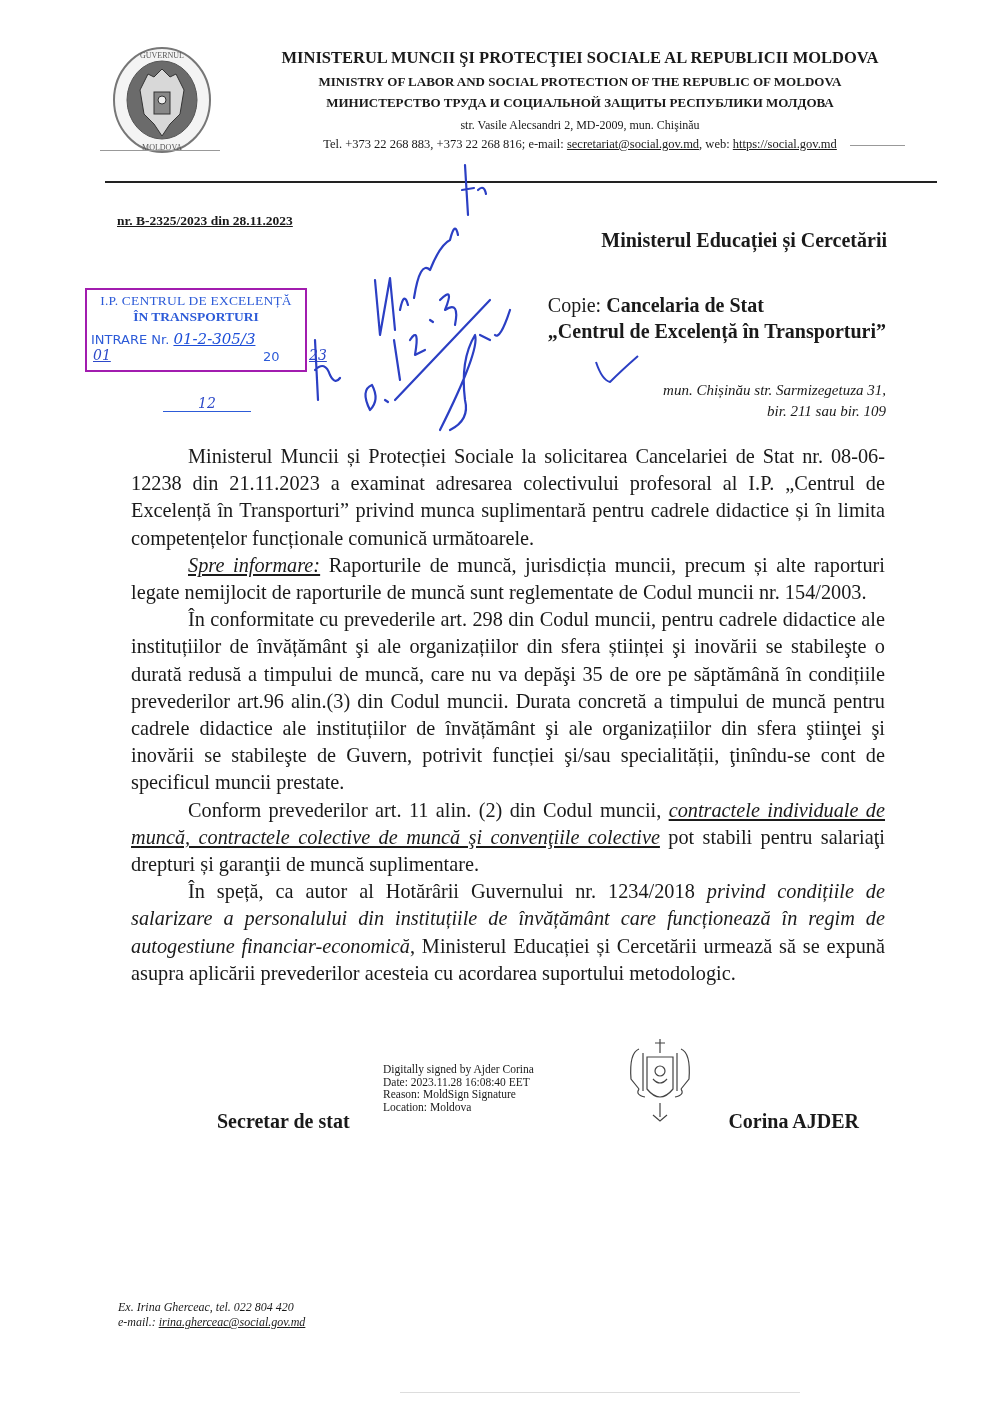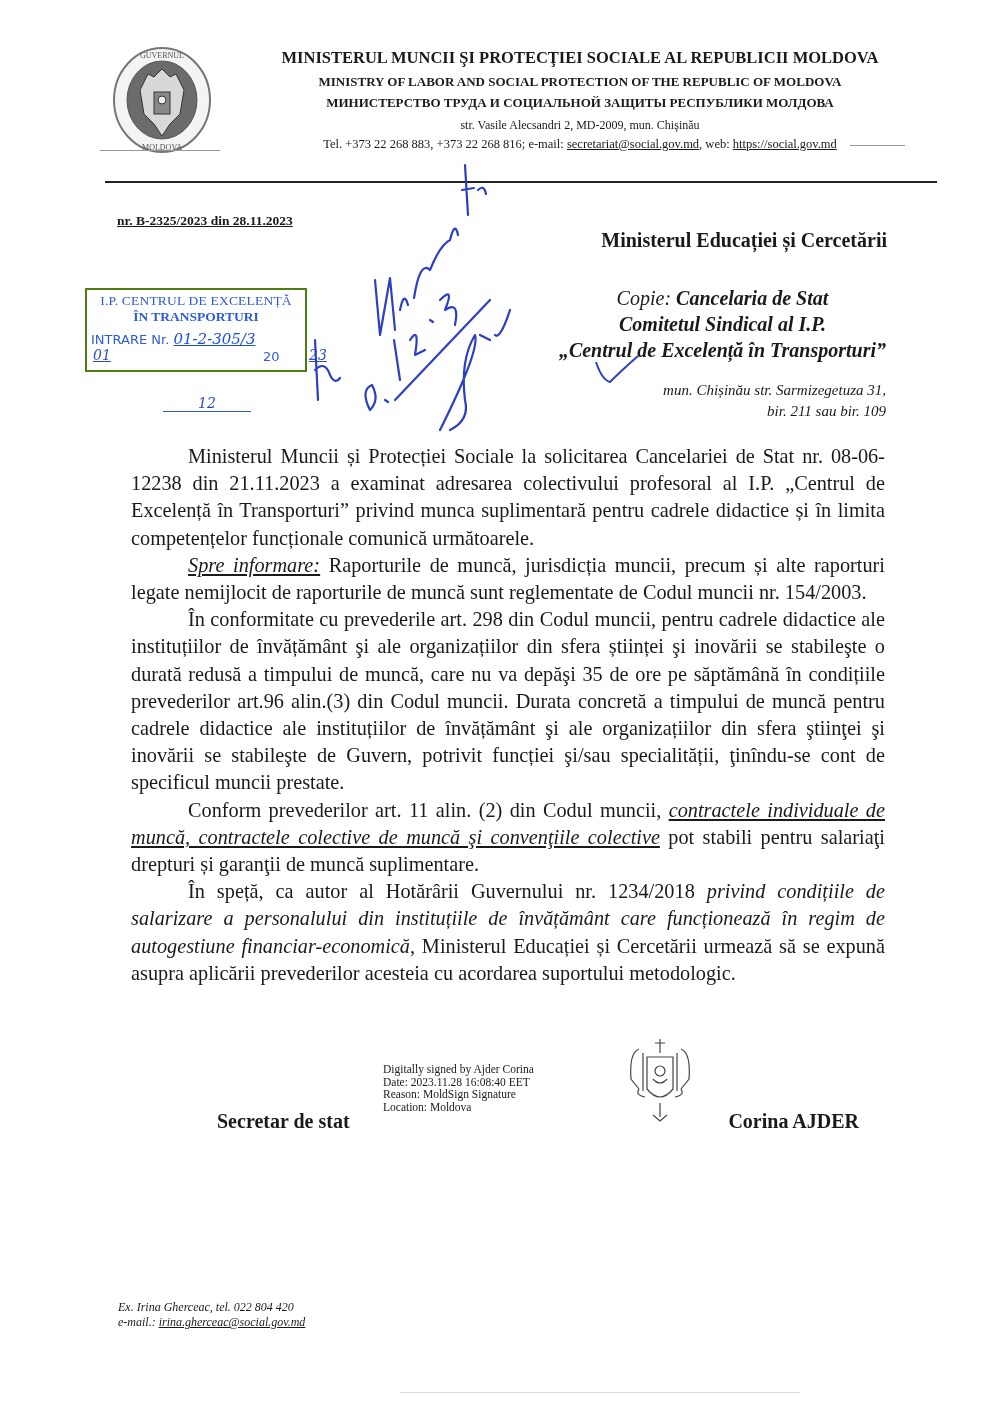--- a/index.html
+++ b/index.html
@@ -19,27 +19,27 @@
   .hdr5 a { color: #1a1a1a; text-decoration: underline; }
   .thin-rule-left { left: 100px; top: 150px; width: 120px; height: 1px; background: #999; }
   .thin-rule-right { left: 850px; top: 145px; width: 55px; height: 1px; background: #999; }
   .main-rule { left: 105px; top: 181px; width: 832px; height: 2px; background: #222; }
 
   
   .refnr { left: 117px; top: 213px; font-size: 13.5px; font-weight: bold; text-decoration: underline; }
 
   
   .addressee { right: 105px; top: 229px; font-size: 20px; font-weight: bold; text-align: right; }
-  .copy-block { right: 106px; top: 285px; text-align: center; font-style: italic; font-size: 20px; line-height: 26px; }
+  .copy-block { right: 106px; top: 292px; text-align: left; font-size: 20px; line-height: 26px; }
   .copy-block .copy-label { font-weight: normal; }
   .copy-block .bold { font-weight: bold; }
   .copy-addr { right: 106px; top: 367px; text-align: right; font-style: italic; font-size: 15px; line-height: 21px; margin-top: 13px; }
 
   
-  .stamp { left: 85px; top: 288px; width: 218px; height: 80px; border: 2px solid #4d7c0f;
+  .stamp { left: 85px; top: 288px; width: 218px; height: 80px; border: 2px solid #a21caf;
            color: #2d5bd8; font-family: "DejaVu Sans", sans-serif; }
   .stamp .l1 { position: absolute; top: 3px; left: 0; width: 100%; text-align: center;
                font-family: "Liberation Serif", serif; font-size: 13.5px; letter-spacing: 0.2px; }
   .stamp .l2 { position: absolute; top: 19px; left: 0; width: 100%; text-align: center;
                font-family: "Liberation Serif", serif; font-size: 13.5px; font-weight: bold; }
   .stamp .l3 { position: absolute; top: 40px; left: 4px; font-size: 13px; }
   .stamp .l3 .hand { font-family: "DejaVu Serif", serif; font-style: italic; font-size: 15px;
                      text-decoration: underline; color: #1d4ed8; }
   .stamp .l4 { position: absolute; top: 59px; left: 4px; width: 208px; font-size: 13px; }
   .stamp .l4 .hand { font-family: "DejaVu Serif", serif; font-style: italic; font-size: 14px; color: #2d49c9; }
@@ -119,21 +119,20 @@
     <path d="M85 120 L90 175 L100 118 L105 170 M110 150 Q114 130 118 145 M124 138 Q130 100 140 110 Q150 85 160 80 Q165 60 168 75"></path>
     <path d="M80 250 Q70 230 82 225 Q90 240 80 250 M95 240 L98 242 M110 220 L104 180 M120 180 Q130 165 125 195 L135 190 M140 160 L143 162 M150 140 Q165 125 155 150 Q170 140 165 165"></path>
     <path d="M105 240 L200 140 M150 270 Q190 190 185 175 Q170 200 175 240 Q180 260 160 270 M190 175 L200 180"></path>
     <path d="M220 150 Q210 180 205 175"></path>
   </svg>
 </div>
 
 <div class="abs addressee">Ministerul Educației și Cercetării</div>
 <div class="abs copy-block">
   <div><span class="copy-label">Copie: </span><span class="bold">Cancelaria de Stat</span></div>
-  <div class="bold">Comitetul Sindical al I.P.</div>
   <div class="bold">„Centrul de Excelență în Transporturi”</div>
 </div>
 <div class="abs copy-addr">
   <div>mun. Chișinău str. Sarmizegetuza 31,</div>
   <div>bir. 211 sau bir. 109</div>
 </div>
 <div class="abs" style="left:592px; top:352px;">
   <svg width="50" height="40" viewBox="0 0 50 40" fill="none" stroke="#2b3fc4" stroke-width="2">
       <path d="M4 10 Q10 28 18 30 Q30 18 46 4"></path>
     </svg>

